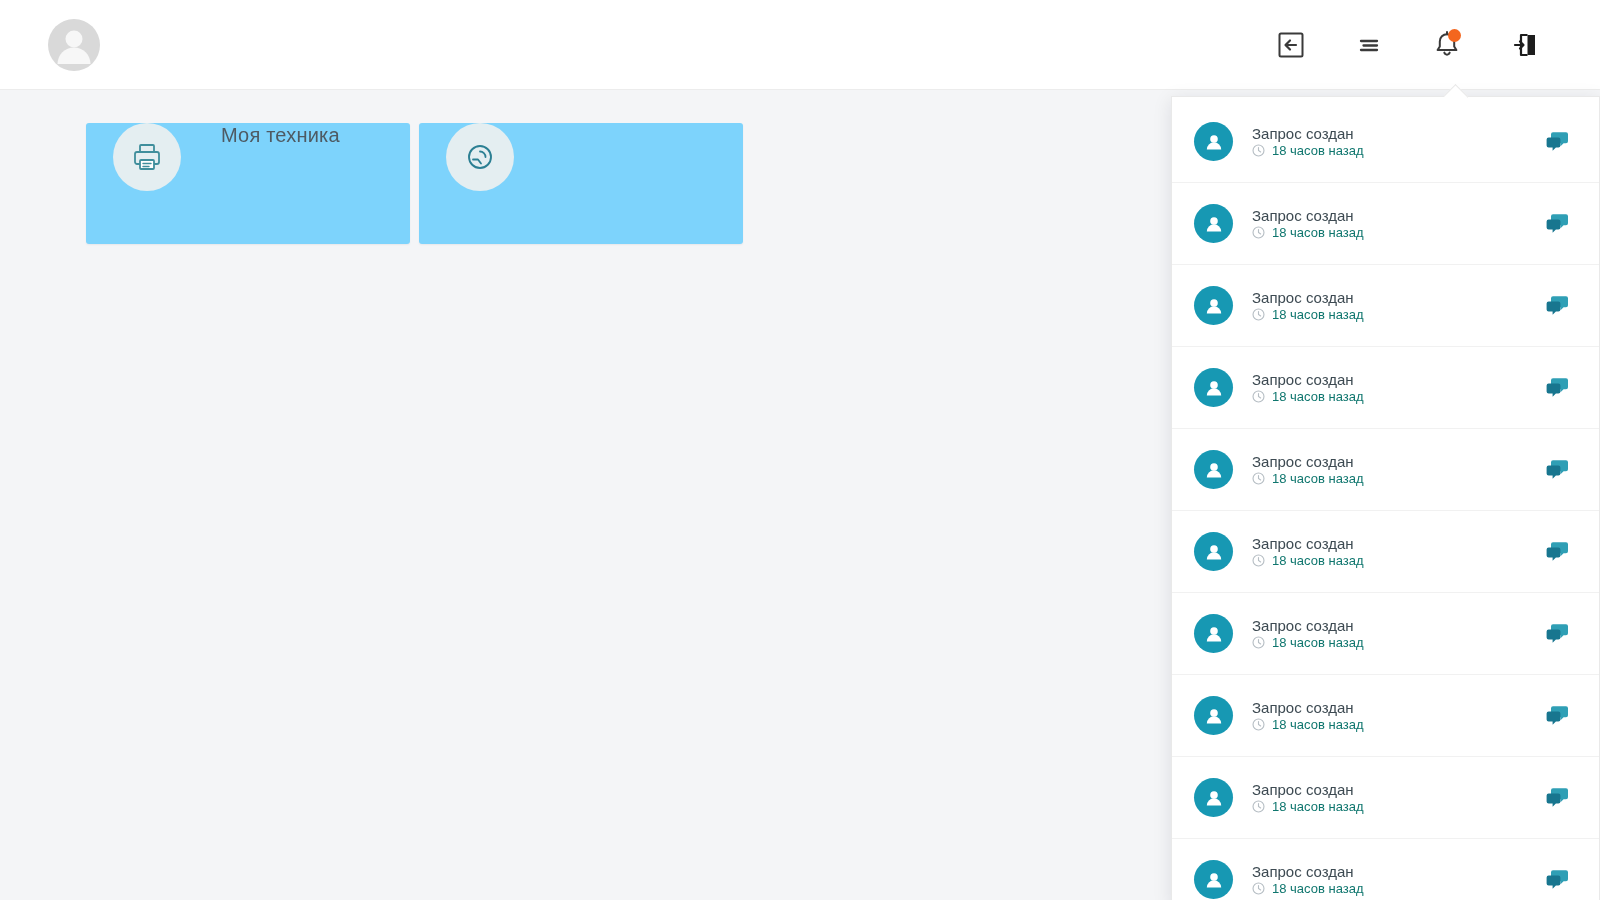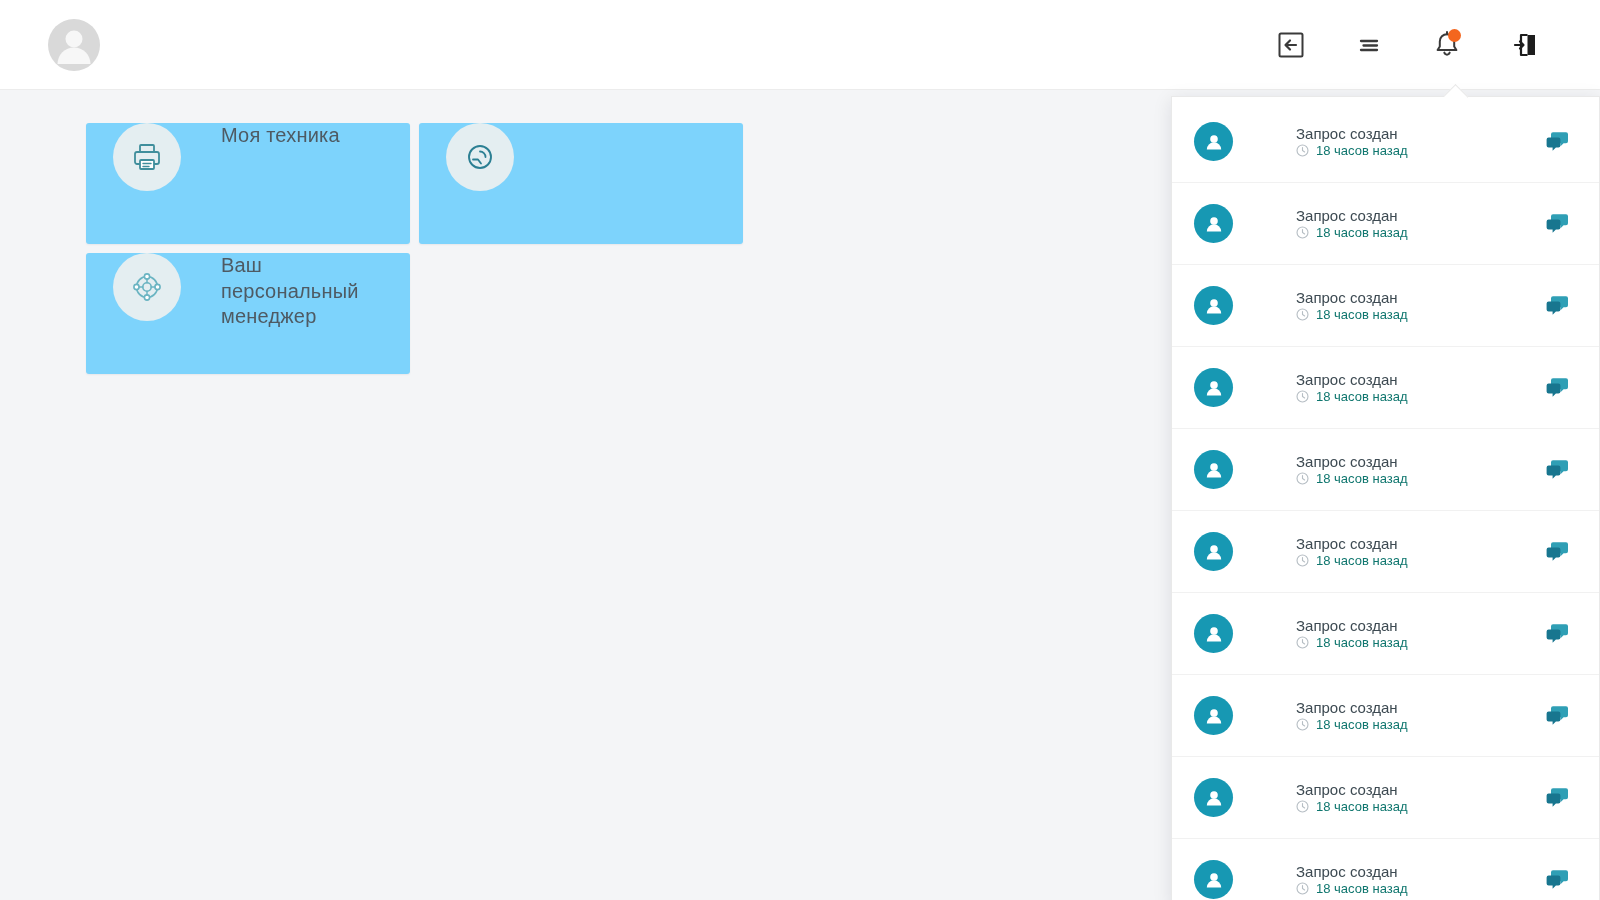--- a/index.html
+++ b/index.html
@@ -141,21 +141,20 @@
     width: 39px; height: 39px;
     border-radius: 50%;
     background: #1798b3;
     display: flex; align-items: center; justify-content: center;
     flex: 0 0 auto;
   }
   .notif-text {
     flex: 1 1 auto;
     padding-left: 19px;
     min-width: 0;
-    margin-left: 44px;
   }
   .notif-title {
     font-size: 15px;
     color: #3d4a52;
     line-height: 1.2;
     margin-bottom: 7px;
   }
   .notif-meta {
     display: flex;
     align-items: center;
@@ -243,36 +242,20 @@
             <circle cx="15" cy="15" r="11" fill="none" stroke="#2b7f93" stroke-width="1.9"></circle>
             <path d="M15 9.5a5.5 5.5 0 0 1 5.5 5.5" fill="none" stroke="#2b7f93" stroke-width="1.8" stroke-linecap="round"></path>
             <path d="M8 17.5h5l3 4" fill="none" stroke="#2b7f93" stroke-width="1.8" stroke-linecap="round" stroke-linejoin="round"></path>
           </svg>
         </span>
         <span class="card-label"></span>
       </div>
 
     </div>
 
-    <div class="card-row">
-      <div class="card">
-        <span class="card-icon-circle">
-          <svg width="32" height="32" viewBox="0 0 32 32">
-            <circle cx="16" cy="16" r="10.5" fill="none" stroke="#6ab4c2" stroke-width="1.7"></circle>
-            <circle cx="16" cy="16" r="4.2" fill="none" stroke="#6ab4c2" stroke-width="1.6"></circle>
-            <circle cx="16" cy="5.5" r="2.6" fill="#ffffff" stroke="#6ab4c2" stroke-width="1.6"></circle>
-            <circle cx="26.5" cy="16" r="2.6" fill="#ffffff" stroke="#6ab4c2" stroke-width="1.6"></circle>
-            <circle cx="16" cy="26.5" r="2.6" fill="#ffffff" stroke="#6ab4c2" stroke-width="1.6"></circle>
-            <circle cx="5.5" cy="16" r="2.6" fill="#ffffff" stroke="#6ab4c2" stroke-width="1.6"></circle>
-            <path d="M16 11.8V8.1M20.2 16h3.7M16 20.2v3.7M11.8 16H8.1" stroke="#6ab4c2" stroke-width="1.5" stroke-linecap="round"></path>
-          </svg>
-        </span>
-        <span class="card-label">Ваш персональный менеджер</span>
-      </div>
-    </div>
 
   </div>
 
   <div class="notif-caret"></div>
 
   <div class="notif-panel">
     <div class="notif-list" id="notif-list">
   <div class="notif-item">
     <span class="notif-avatar">
       <svg width="24" height="24" viewBox="0 0 24 24">

